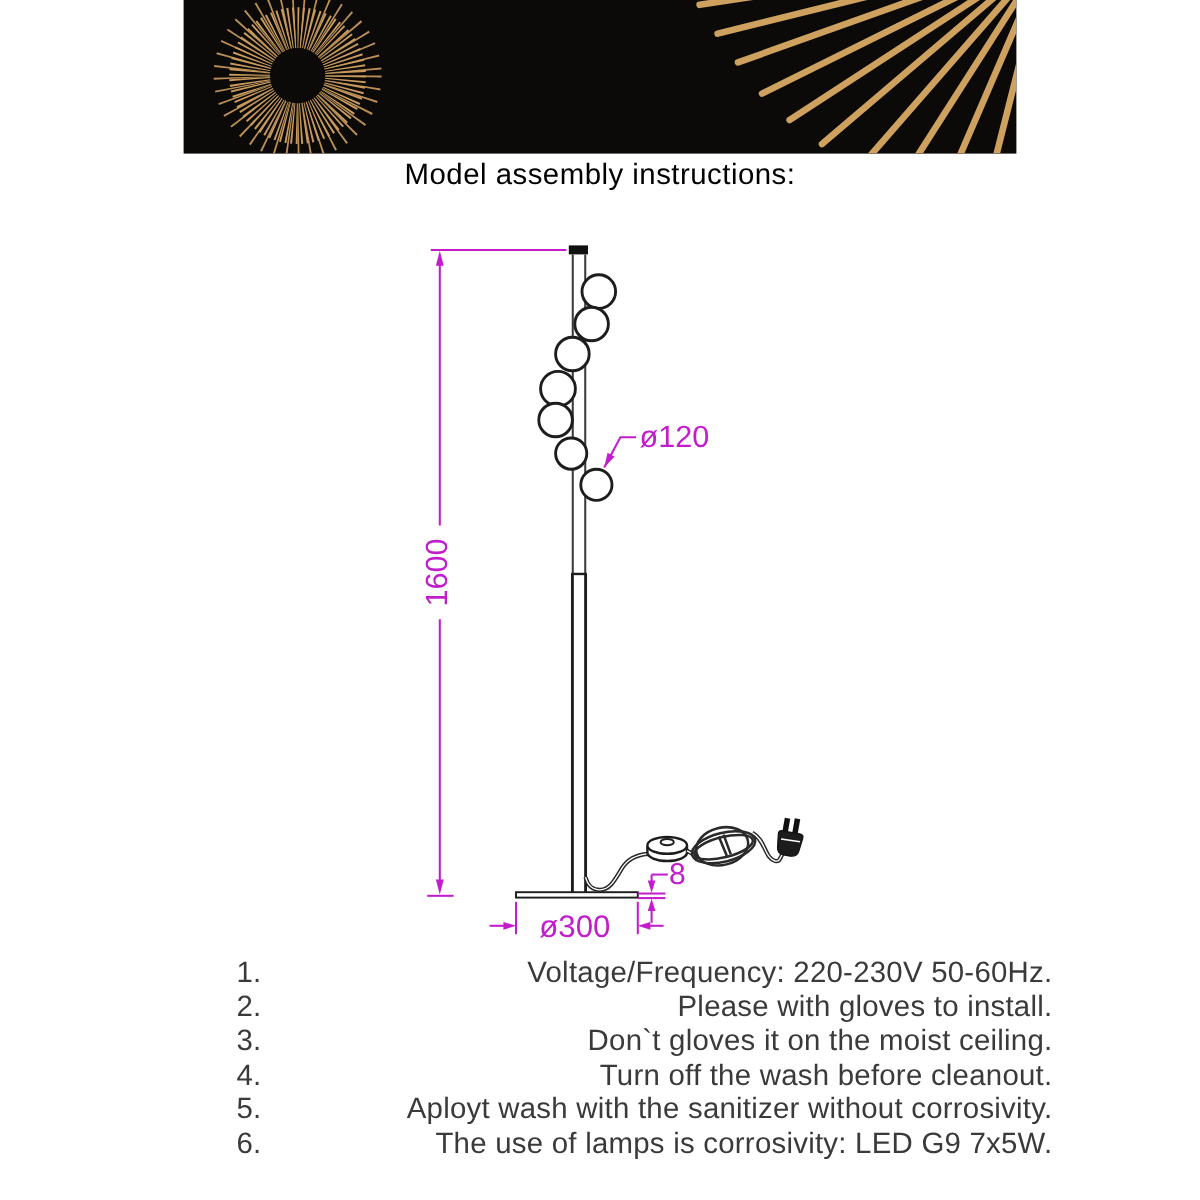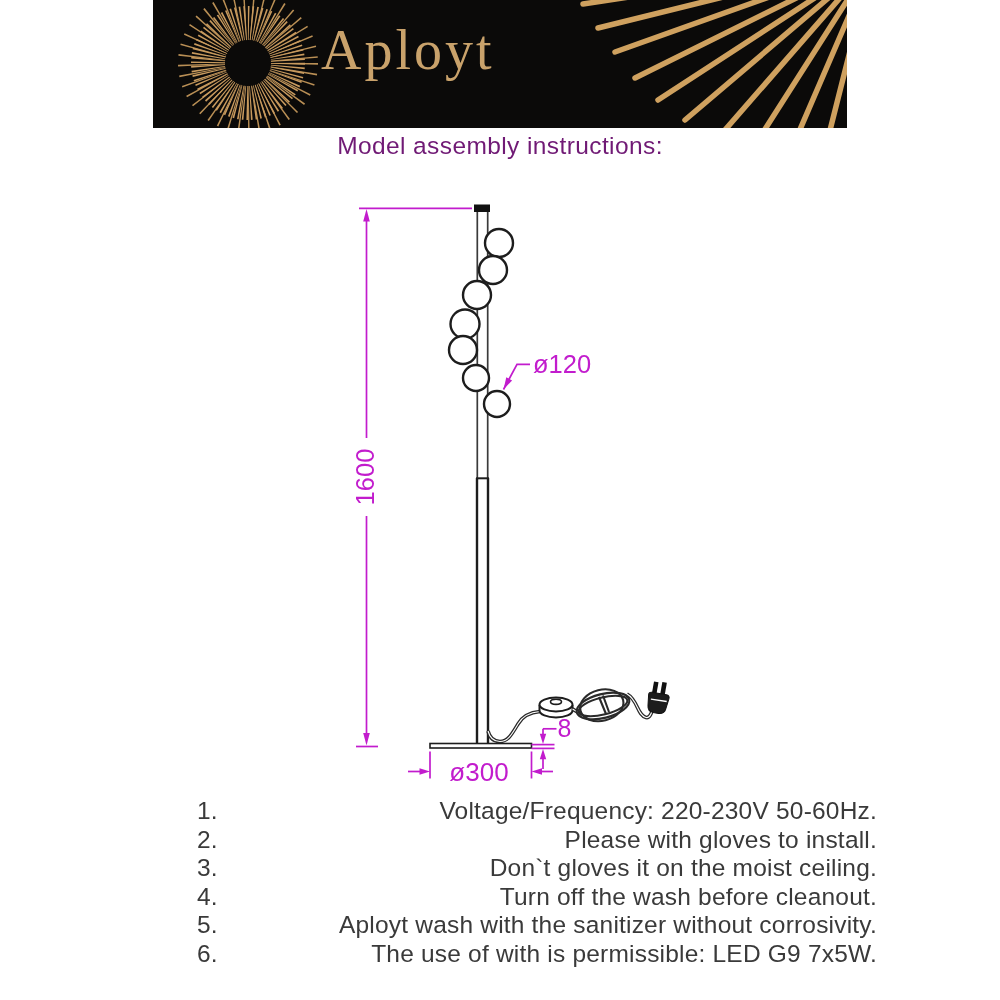--- a/index.html
+++ b/index.html
@@ -15,21 +15,21 @@
   .sunburst{position:absolute;left:20px;top:-12px;width:150px;height:150px;}
   .brand-text{
     position:absolute;left:168px;top:22px;
     font-family:"Liberation Serif",serif;font-size:56px;font-weight:400;
     color:#c9a26b;letter-spacing:3px;line-height:1;
   }
   .corner-rays{position:absolute;right:0;top:0;width:694px;height:128px;}
   
   .title-block{
     position:absolute;left:0;top:132px;width:1000px;text-align:center;
-    color:#701a75;
+    color:#000000;
   }
   .title-line{font-size:24.5px;line-height:28px;letter-spacing:.4px;}
   
   .diagram{position:absolute;left:330px;top:195px;width:370px;height:600px;}
   
   .instructions{
     position:absolute;left:197px;top:797px;width:680px;
     color:#3a3a3a;font-size:24.5px;line-height:28.6px;letter-spacing:.2px;
   }
   .instr-row{display:flex;}
@@ -38,21 +38,20 @@
 </style>
 </head>
 <body>
 
 <div class="banner">
   <svg class="sunburst" viewBox="0 0 150 150">
     <circle cx="75" cy="75" r="46" fill="none" stroke="#b98f55" stroke-width="48" stroke-dasharray="1.1 6"></circle>
     <circle cx="75" cy="75" r="40" fill="none" stroke="#c89a5e" stroke-width="34" stroke-dasharray="1.2 2.1"></circle>
     <circle cx="75" cy="75" r="23" fill="#0b0a09"></circle>
   </svg>
-  <div class="brand-text">Aployt</div>
   <svg class="corner-rays" viewBox="0 0 694 128">
     <g stroke="#cfa15f" stroke-width="5.5" stroke-linecap="round">
       <line x1="720" y1="-40" x2="430" y2="4"></line>
       <line x1="720" y1="-40" x2="445" y2="28"></line>
       <line x1="720" y1="-40" x2="462" y2="52"></line>
       <line x1="720" y1="-40" x2="482" y2="78"></line>
       <line x1="720" y1="-40" x2="505" y2="100"></line>
       <line x1="720" y1="-40" x2="532" y2="120"></line>
       <line x1="720" y1="-40" x2="565" y2="138"></line>
       <line x1="720" y1="-40" x2="600" y2="148"></line>
@@ -175,15 +174,15 @@
   <div class="instr-row">
     <span class="instr-num">4.</span>
     <span class="instr-text">Turn off the wash before cleanout.</span>
   </div>
   <div class="instr-row">
     <span class="instr-num">5.</span>
     <span class="instr-text">Aployt wash with the sanitizer without corrosivity.</span>
   </div>
   <div class="instr-row">
     <span class="instr-num">6.</span>
-    <span class="instr-text">The use of with is permissible: LED G9 7x5W.</span>
+    <span class="instr-text">The use of lamps is corrosivity: LED G9 7x5W.</span>
   </div>
 </div>
 
 </body></html>

